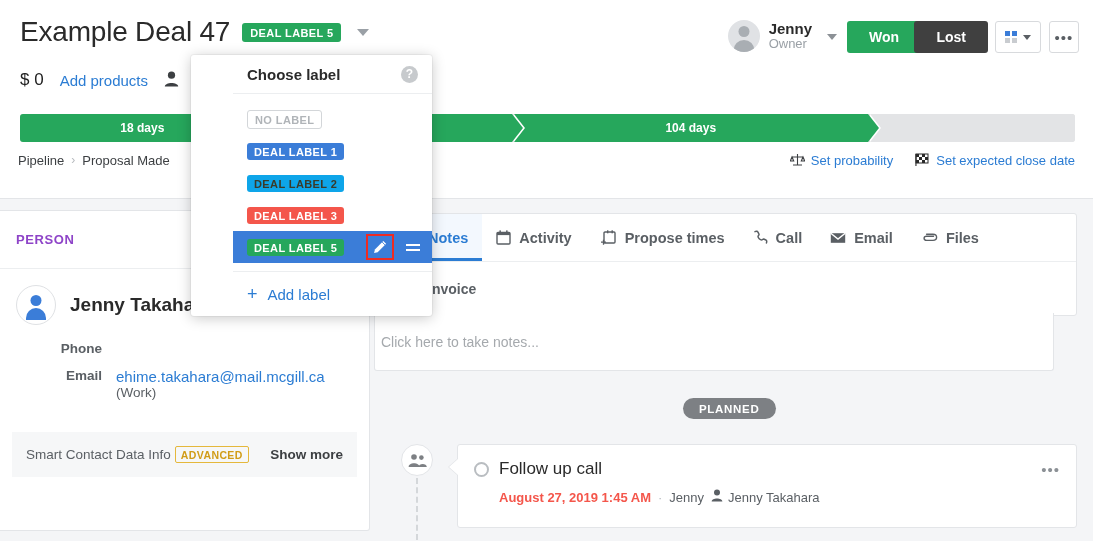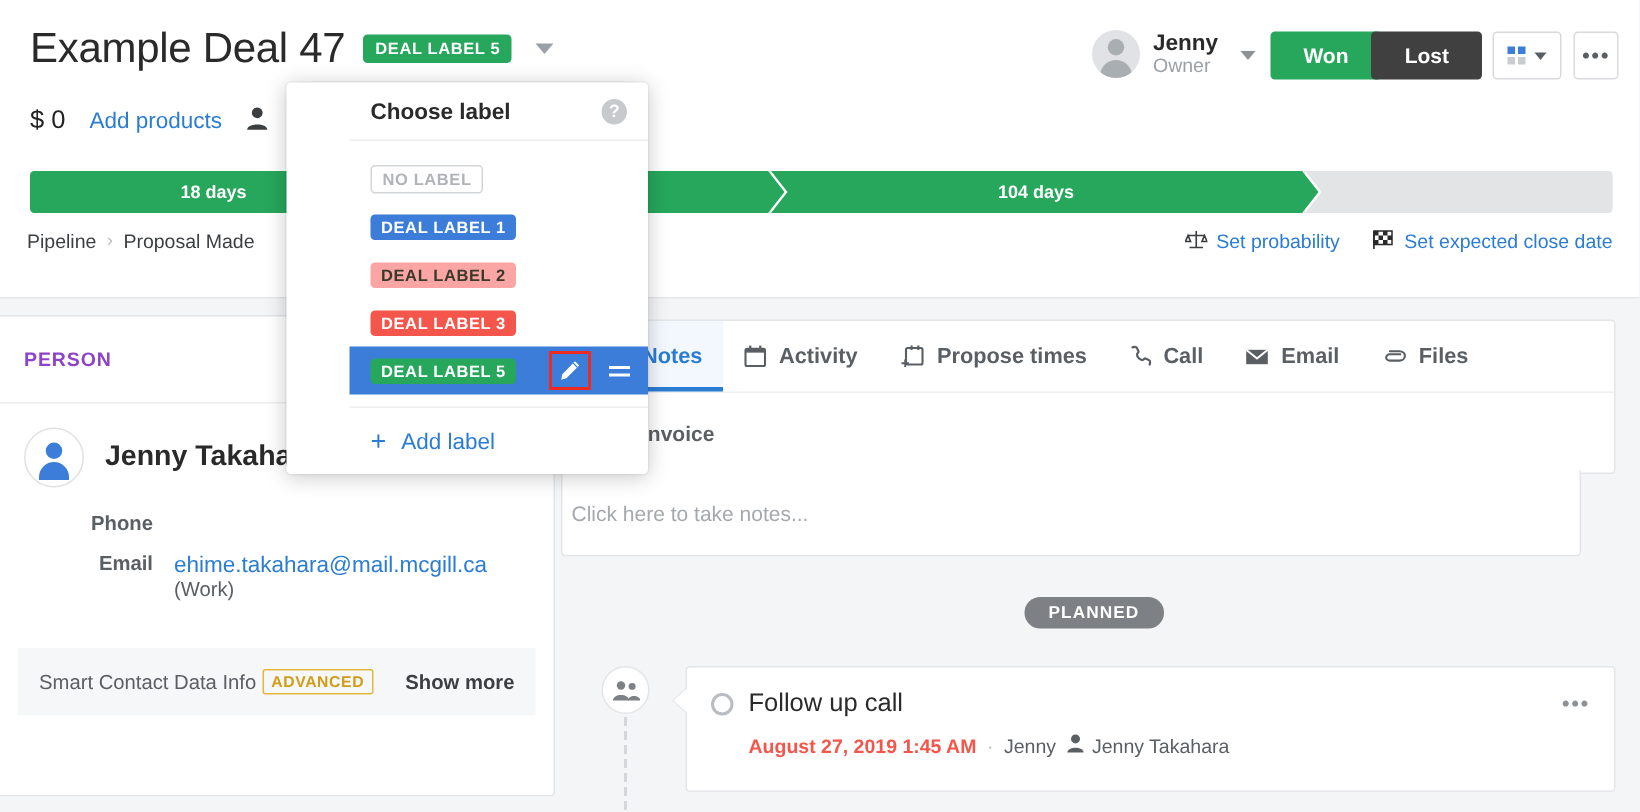--- a/index.html
+++ b/index.html
@@ -576,21 +576,21 @@
       <span class="dd-help">?</span>
     </div>
     <div class="dd-list" id="dd-list">
         <div class="dd-item">
           <span class="chip nolabel">NO LABEL</span>
         </div>
         <div class="dd-item">
           <span class="chip" style="background: rgb(59, 125, 216); color: rgb(255, 255, 255);">DEAL LABEL 1</span>
         </div>
         <div class="dd-item">
-          <span class="chip" style="background: #fca5a5; color: rgb(58, 58, 42);">DEAL LABEL 2</span>
+          <span class="chip" style="background: #0ea5e9; color: rgb(58, 58, 42);">DEAL LABEL 2</span>
         </div>
         <div class="dd-item">
           <span class="chip" style="background: rgb(244, 86, 75); color: rgb(255, 255, 255);">DEAL LABEL 3</span>
         </div>
         <div class="dd-item selected">
           <span class="chip" style="background: rgb(38, 167, 92); color: rgb(255, 255, 255);">DEAL LABEL 5</span>
           <div class="dd-actions">
             <div class="pencil-wrap">
               <svg width="14" height="14" viewBox="0 0 14 14">
                 <path d="M10.3 0.9 L13.1 3.7 L4.6 12.2 L1.1 13.1 L1.9 9.5 Z" fill="#ffffff"></path>

